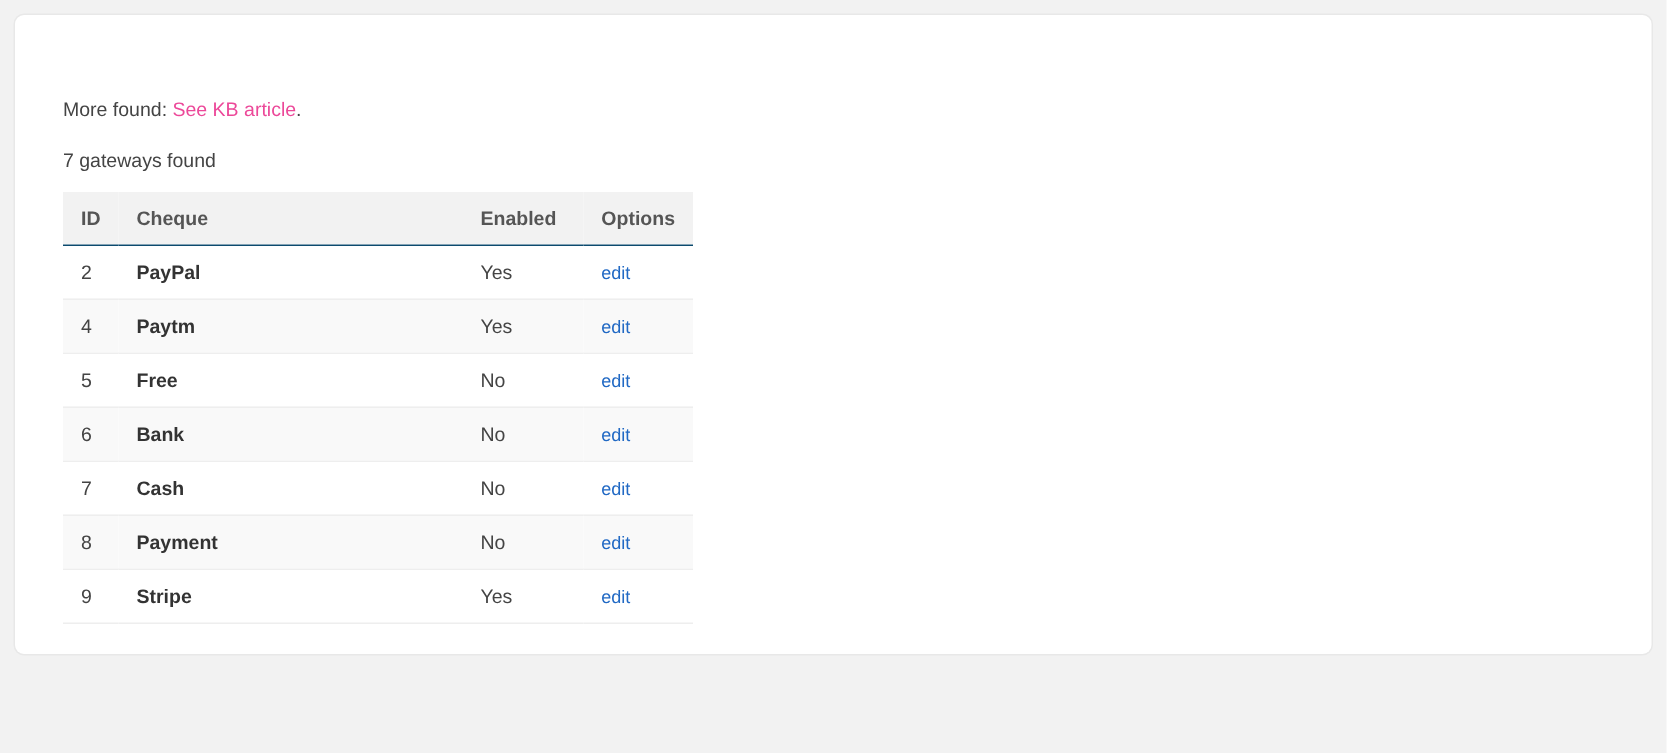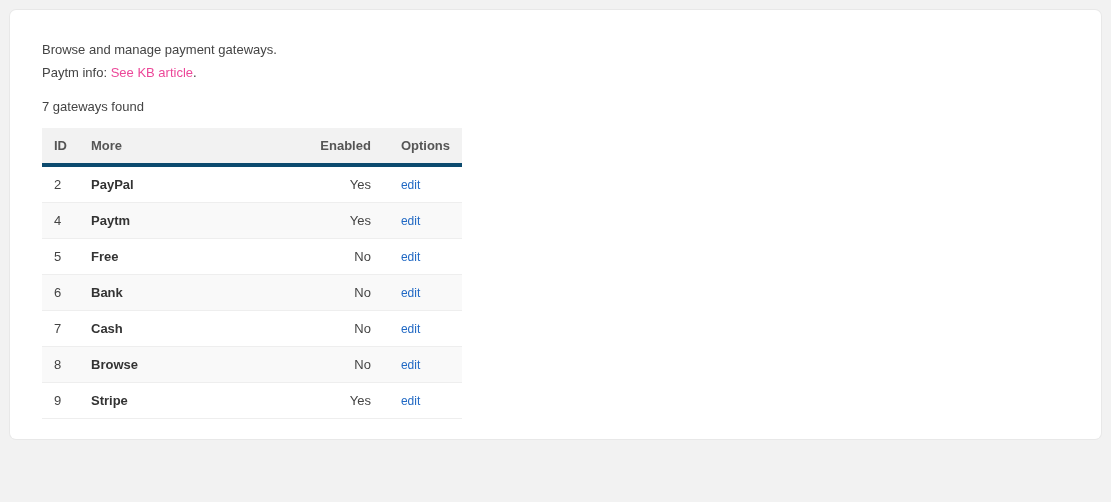--- a/index.html
+++ b/index.html
@@ -40,51 +40,51 @@
       border-collapse: collapse;
       font-size: 13px;
       width: 420px;
     }
     thead th {
       background: #f2f2f2;
       color: #555;
       text-align: left;
       font-weight: bold;
       padding: 10px 12px;
-      border-bottom: 4px solid #0c4a6e;
+      border-bottom: 1px solid #0c4a6e;
     }
     tbody tr:nth-child(even) { background: #f9f9f9; }
     tbody tr:nth-child(odd)  { background: #fff; }
     tbody td {
       padding: 10px 12px;
       border-bottom: 1px solid #eee;
       color: #444;
       vertical-align: middle;
     }
     th.col-id, td.col-id { width: 36px; }
     th.col-title, td.col-title { }
-    th.col-enabled, td.col-enabled { width: 72px; text-align: right; padding-right: 18px; }
+    th.col-enabled, td.col-enabled { width: 72px; padding-right: 18px; }
     th.col-options, td.col-options { width: 64px; }
     td.col-title { font-weight: bold; color: #333; }
     td.col-options a { color: #2169c4; text-decoration: none; font-size: 12px; }
   </style>
 </head>
 <body>
 
 <div class="panel">
   <div class="intro">
-    <span>Browse and manage payment gateways.</span><br>
-    <span>Paytm info: </span><a href="#">See KB article</a><span>.</span>
+    <br>
+    <span>More found: </span><a href="#">See KB article</a><span>.</span>
   </div>
   <div class="count">7 gateways found</div>
   <table>
     <thead>
       <tr>
         <th class="col-id">ID</th>
-        <th class="col-title">More</th>
+        <th class="col-title">Cheque</th>
         <th class="col-enabled">Enabled</th>
         <th class="col-options">Options</th>
       </tr>
     </thead>
     <tbody id="tbody">
         <tr>
           <td class="col-id">2</td>
           <td class="col-title">PayPal</td>
           <td class="col-enabled">Yes</td>
           <td class="col-options"><a href="#">edit</a></td>
@@ -108,21 +108,21 @@
           <td class="col-options"><a href="#">edit</a></td>
         </tr>
         <tr>
           <td class="col-id">7</td>
           <td class="col-title">Cash</td>
           <td class="col-enabled">No</td>
           <td class="col-options"><a href="#">edit</a></td>
         </tr>
         <tr>
           <td class="col-id">8</td>
-          <td class="col-title">Browse</td>
+          <td class="col-title">Payment</td>
           <td class="col-enabled">No</td>
           <td class="col-options"><a href="#">edit</a></td>
         </tr>
         <tr>
           <td class="col-id">9</td>
           <td class="col-title">Stripe</td>
           <td class="col-enabled">Yes</td>
           <td class="col-options"><a href="#">edit</a></td>
         </tr>
       </tbody>

